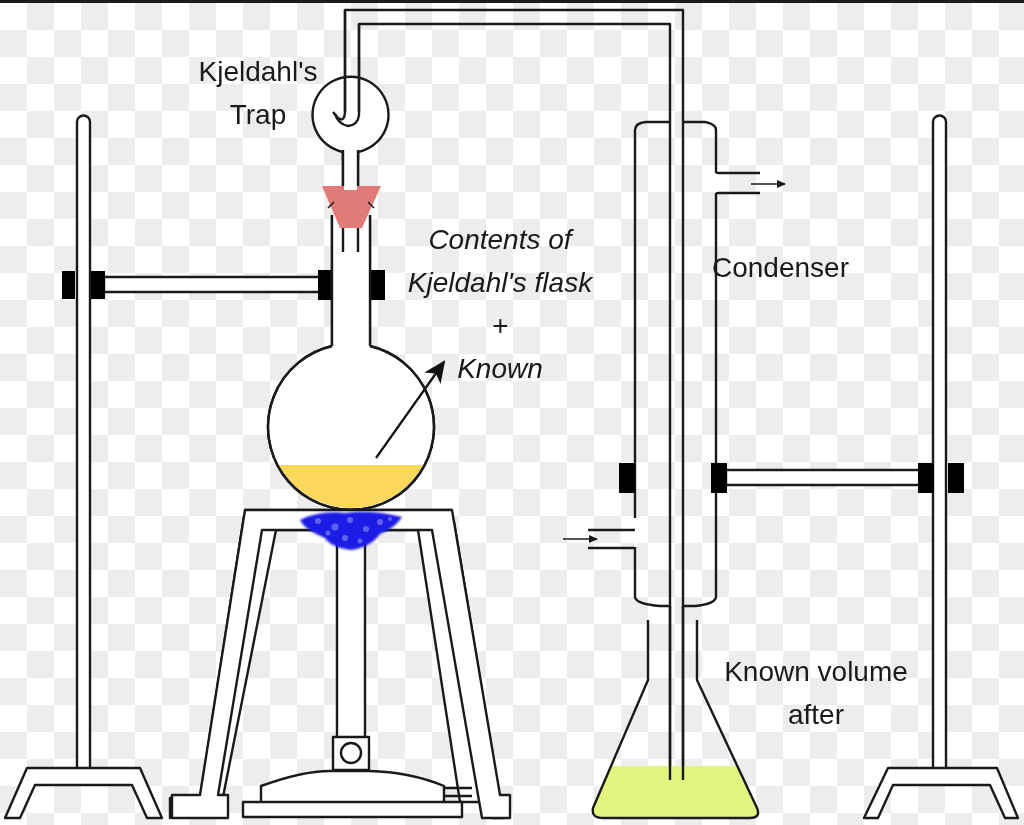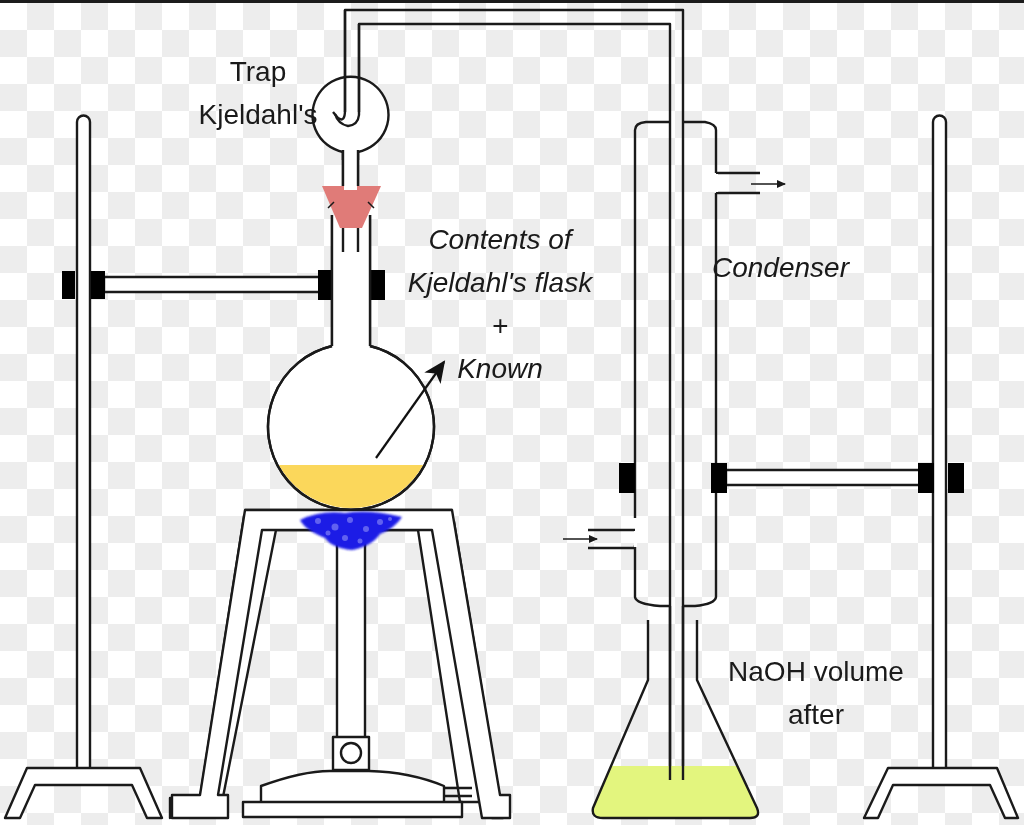--- a/index.html
+++ b/index.html
@@ -153,30 +153,30 @@
         <path d="M648,620 L648,680 L593,808 Q591,818 603,818 L750,818 Q761,818 757,808 L697,680 L697,620"></path>
 
         <path d="M670,606 L670,780 M683,606 L683,780"></path>
       </g>
     </g>
 
     <line x1="376" y1="458" x2="444" y2="362" stroke="#111" stroke-width="2.2" marker-end="url(#bigArrow)"></line>
   </svg>
 
   <div class="lbl" style="left:178px; top:50px; width:160px;">
+    <div>Kjeldahl's</div>
     <div>Trap</div>
-    <div>Kjeldahl's</div>
   </div>
 
   <div class="lbl" style="left:380px; top:218px; width:240px;font-style:italic;">
     <div>Contents of</div>
     <div>Kjeldahl's flask</div>
     <div>+</div>
     <div>Known</div>
   </div>
 
-  <div class="lbl" style="left:712px; top:246px; text-align:left;font-style:italic;">Condenser</div>
+  <div class="lbl" style="left:712px; top:246px; text-align:left;">Condenser</div>
 
   <div class="lbl" style="left:698px; top:650px; width:236px;">
-    <div>NaOH volume</div>
+    <div>Known volume</div>
     <div>after</div>
   </div>
 </div>
 
 </body></html>

